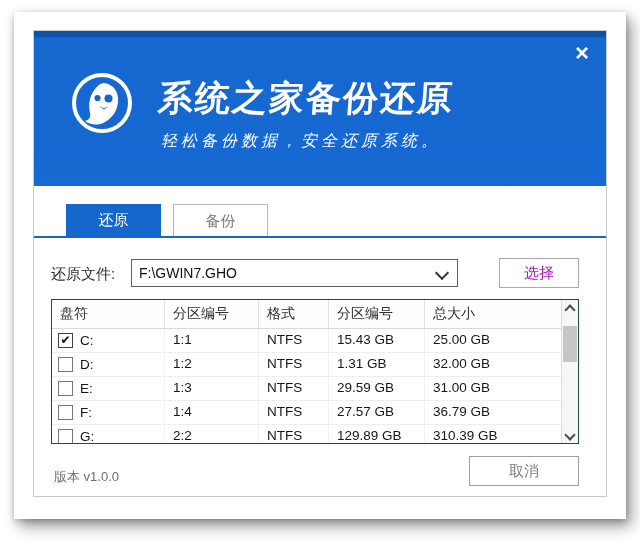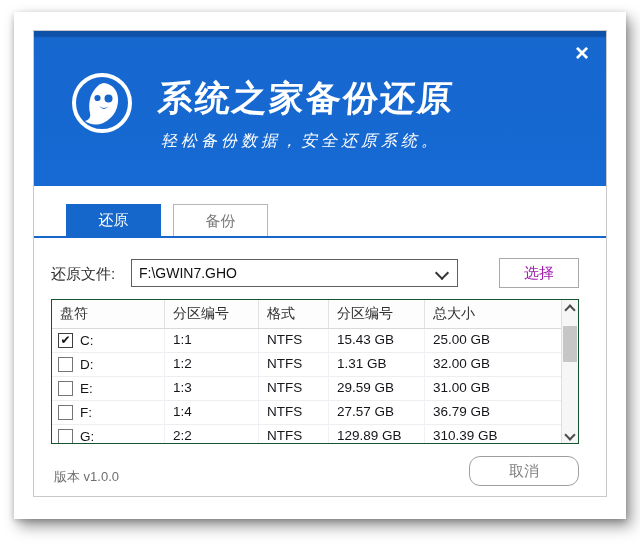--- a/index.html
+++ b/index.html
@@ -59,21 +59,21 @@
   .chev-up{display:block;width:6px;height:6px;border-left:2px solid #4d4d4d;border-top:2px solid #4d4d4d;
     transform:rotate(45deg);margin:6px auto 0;}
   .chev-down{display:block;width:6px;height:6px;border-right:2px solid #4d4d4d;border-bottom:2px solid #4d4d4d;
     transform:rotate(45deg);margin:4px auto 0;}
   .sb-thumb{position:absolute;left:1px;right:1px;top:26px;height:36px;background:#c6c6c6;cursor:grab;}
   
   .version{position:absolute;left:20px;top:437px;font-size:13px;color:#6e6e6e;}
   .btn{position:absolute;top:425px;height:30px;border:1px solid #9f9f9f;background:#fff;color:#7f7f7f;
     font-size:15px;font-family:inherit;cursor:pointer;}
   .btn.ok{left:320px;width:95px;}
-  .btn.cancel{left:435px;width:110px;border-radius:11px;}
+  .btn.cancel{left:435px;width:110px;}
 </style>
 </head>
 <body>
 
 <div class="matte">
   <div class="window">
 
     <div class="header">
       <div class="logo">
         <svg viewBox="0 0 64 64" width="64" height="64">

